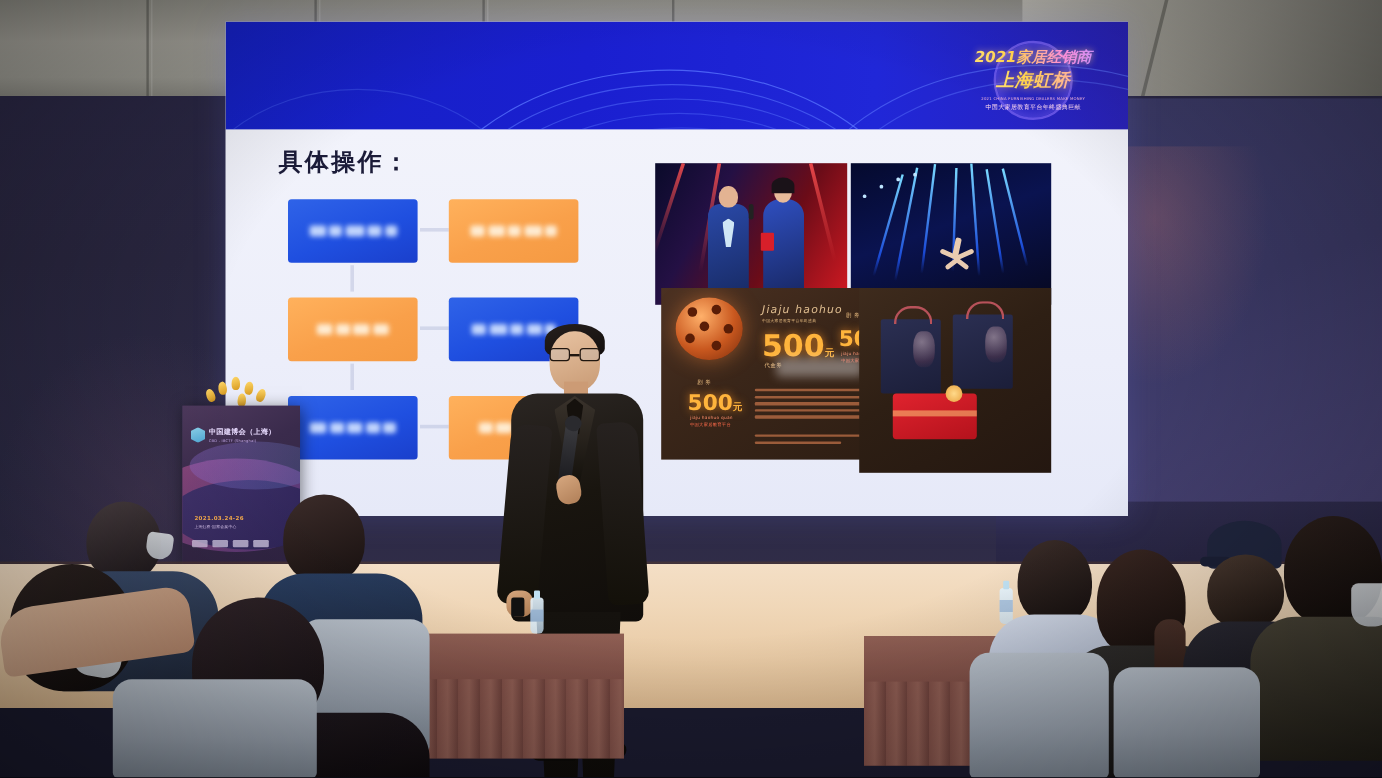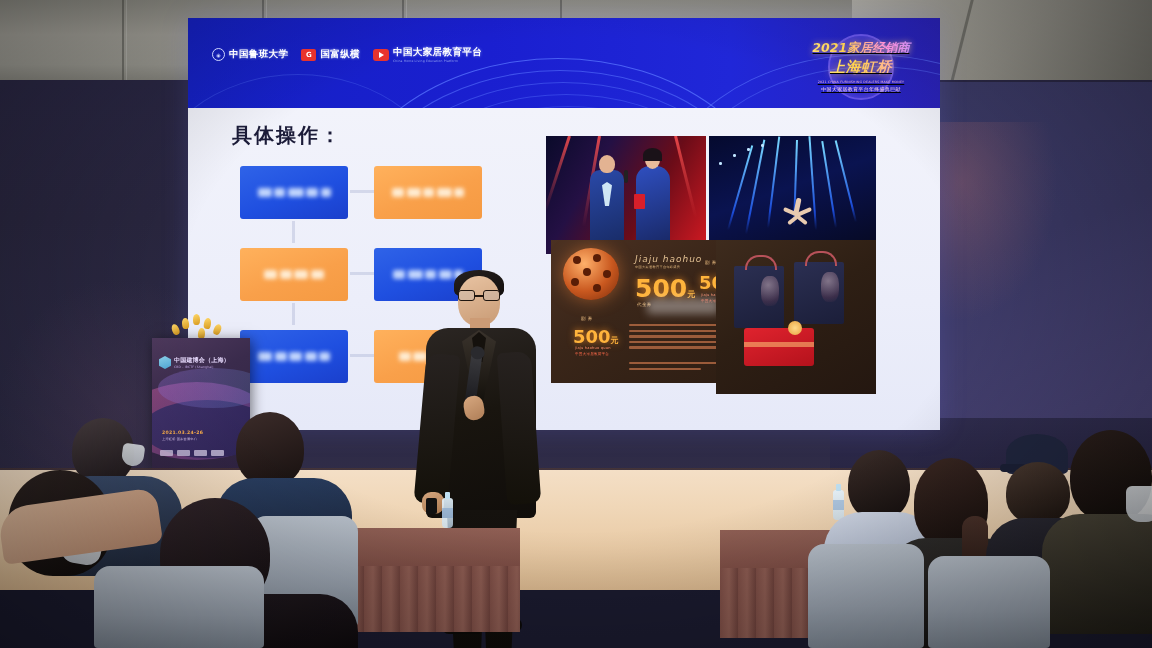--- a/index.html
+++ b/index.html
@@ -104,21 +104,21 @@
     white-space:nowrap;
   }
   .logo-sub{
     color:#93a2ef;font-size:3.2px;letter-spacing:.2px;display:block;
     transform:scale(.95);transform-origin:left;
   }
 
   
   .event-badge{
     position:absolute; right:18px; top:10px; width:122px; height:78px;
-    z-index:5; text-align:center;text-decoration:underline;
+    z-index:5; text-align:center;
   }
   .event-badge .ring{
     position:absolute; left:50%; top:50%; transform:translate(-50%,-50%);
     width:66px;height:66px;border-radius:50%;
     border:2px solid rgba(150,120,255,.55);
     box-shadow:0 0 14px rgba(150,120,255,.5) inset;
   }
   .event-badge .eb1{
     position:relative;z-index:2;margin-top:12px;
     font-size:12.5px;font-weight:bold;font-style:italic;
@@ -557,39 +557,20 @@
 
       <div class="arc" style="left:150px;top:40px;width:440px;height:330px;border-color:rgba(90,118,255,.75);"></div>
       <div class="arc" style="left:162px;top:52px;width:420px;height:310px;border-color:rgba(86,112,252,.62);"></div>
       <div class="arc" style="left:176px;top:64px;width:398px;height:290px;border-color:rgba(86,112,252,.5);"></div>
       <div class="arc" style="left:192px;top:76px;width:372px;height:268px;border-color:rgba(86,112,252,.42);"></div>
       <div class="arc" style="left:210px;top:88px;width:340px;height:246px;border-color:rgba(86,112,252,.34);"></div>
       <div class="arc" style="left:-40px;top:56px;width:300px;height:240px;border-color:rgba(80,105,240,.38);"></div>
       <div class="arc" style="left:470px;top:36px;width:420px;height:300px;border-color:rgba(95,122,255,.55);"></div>
       <div class="arc" style="left:486px;top:48px;width:400px;height:282px;border-color:rgba(95,122,255,.42);"></div>
 
-      <div class="hdr-logos">
-        <div class="logo-unit">
-          <div class="logo-mark">◉</div>
-          <div class="logo-txt">中国鲁班大学</div>
-        </div>
-        <div class="logo-unit">
-          <div class="logo-sq">G</div>
-          <div class="logo-txt">国富纵横</div>
-        </div>
-        <div class="logo-unit">
-          <div class="logo-play">
-              <i></i>
-            </div>
-          <div>
-            <div class="logo-txt">中国大家居教育平台</div>
-            <span class="logo-sub">China Home Living Education Platform</span>
-          </div>
-        </div>
-      </div>
 
       <div class="event-badge">
         <div class="ring"></div>
         <div class="eb1">2021家居经销商</div>
         <div class="eb2">上海虹桥</div>
         <div class="eb3">2021 CHINA FURNISHING DEALERS MAKE MONEY</div>
         <div class="eb4">中国大家居教育平台年终盛典巨献</div>
       </div>
     </div>
 

